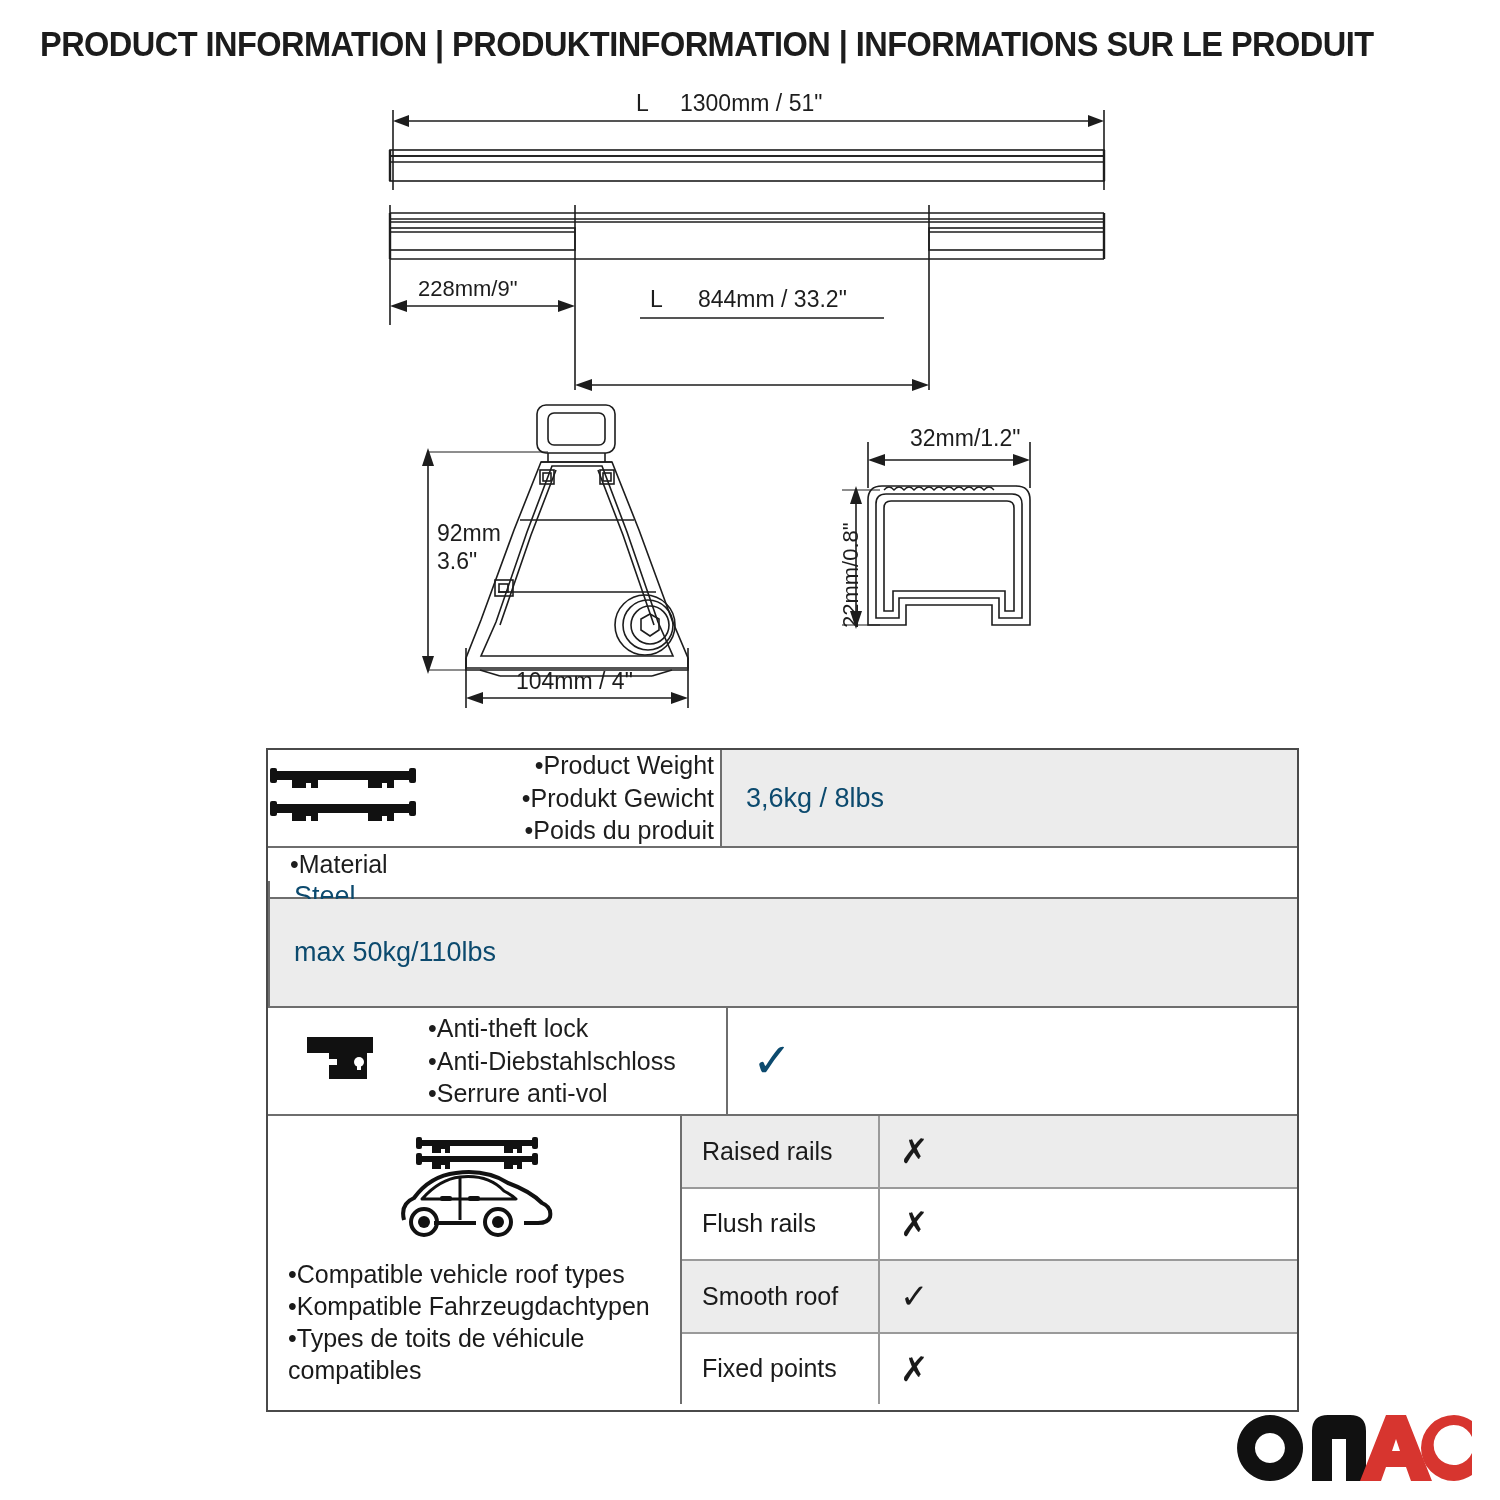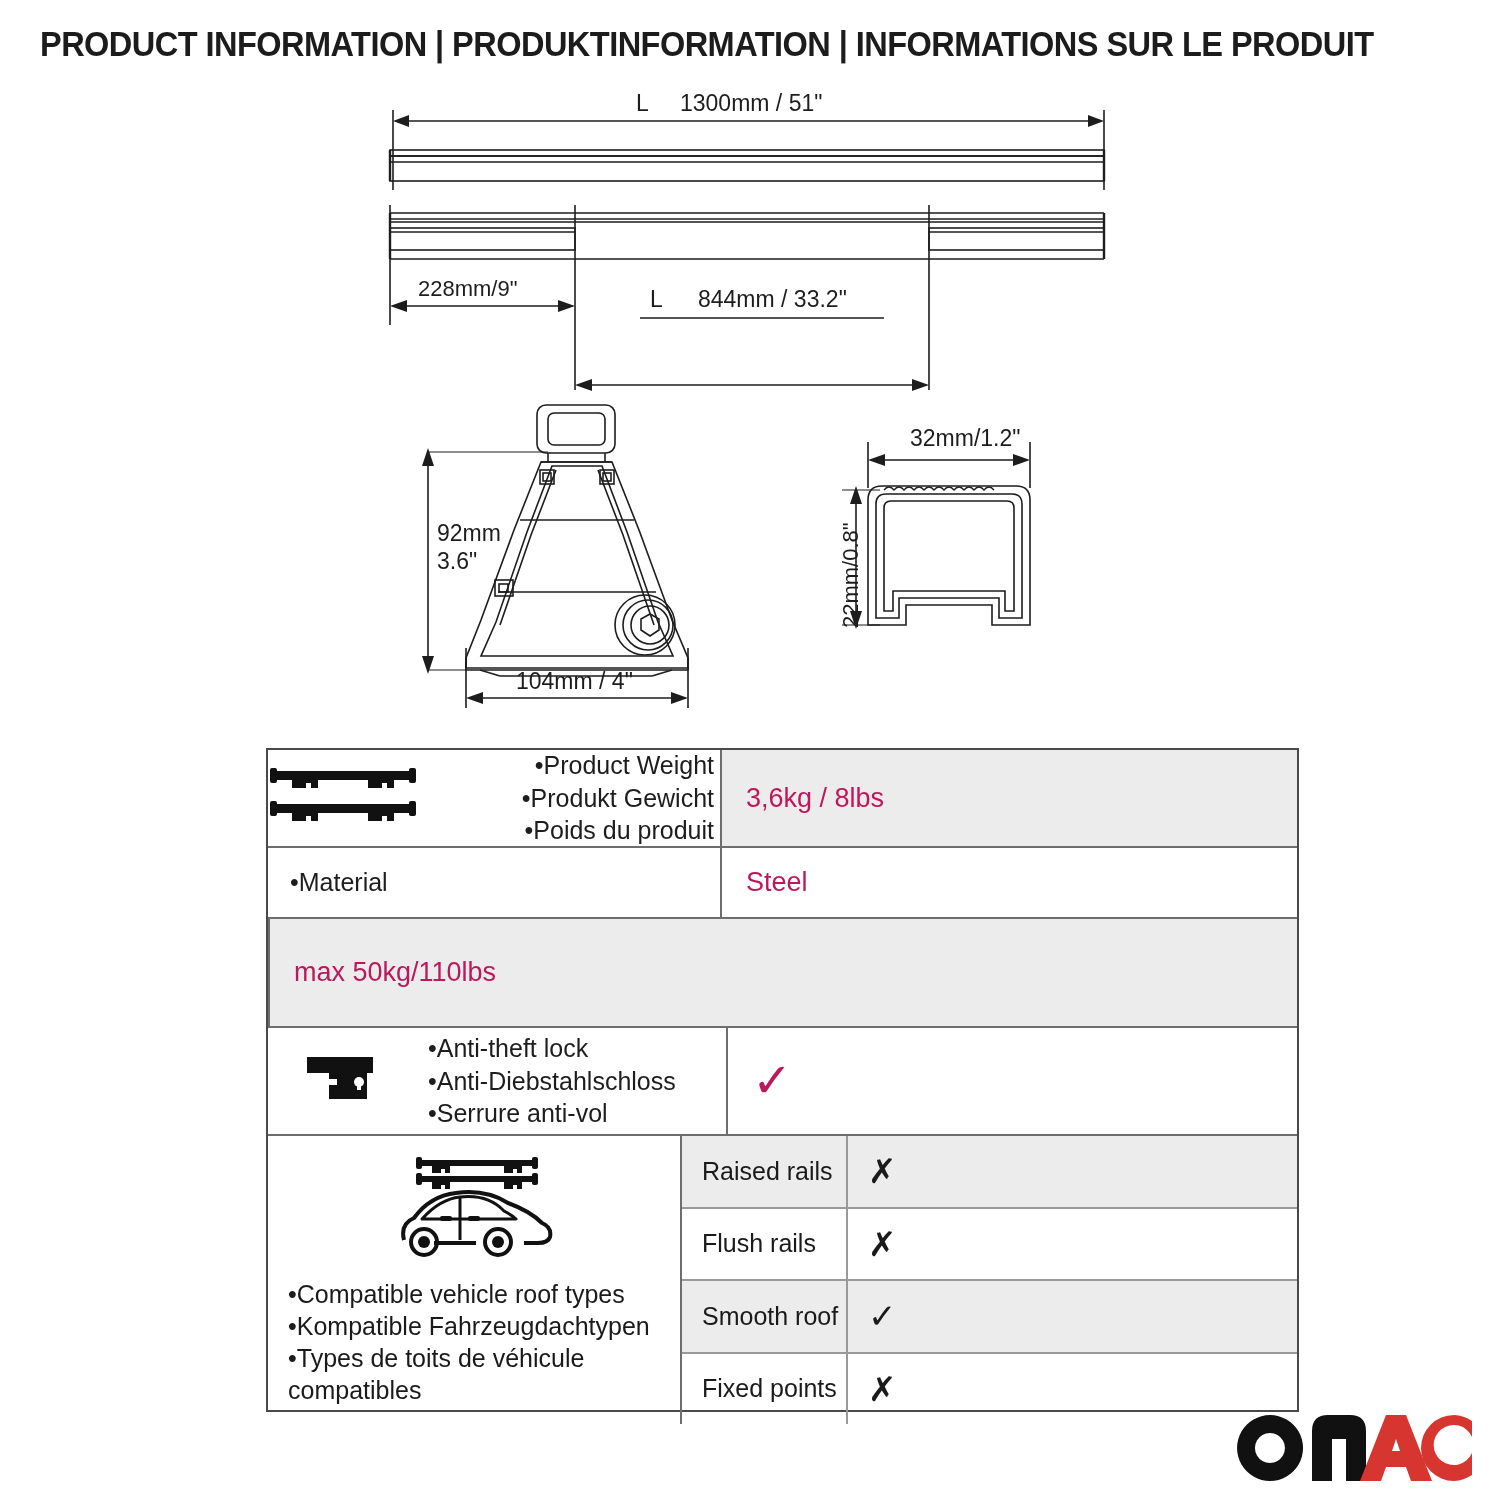--- a/index.html
+++ b/index.html
@@ -23,34 +23,34 @@
 
   
   #spec-table{position:absolute;left:266px;top:748px;width:1033px;height:664px;
               border:2px solid #4a4a4a;box-sizing:border-box;}
   .srow{display:flex;border-bottom:2px solid #6e6e6e;box-sizing:border-box;}
   .srow:last-child{border-bottom:none;}
   .cell-left{width:452px;box-sizing:border-box;position:relative;
              display:flex;align-items:center;background:#fff;}
   .cell-right{flex:1;box-sizing:border-box;border-left:2px solid #6e6e6e;
               display:flex;align-items:center;padding-left:24px;
-              font-size:27px;color:#be185d;}
+              font-size:27px;color:#0c4a6e;}
   .shaded{background:#ececec;}
   .labels{font-size:25px;line-height:1.30;color:#1d1d1d;}
   .labels.right{width:100%;text-align:right;padding-right:6px;}
   .labels.left{padding-left:22px;}
   .icon-box{display:flex;align-items:center;justify-content:center;}
   .mark{font-size:34px;font-weight:bold;line-height:1;}
   .tick-big{font-size:48px;font-weight:bold;line-height:1;}
 
   
   .roof-wrap{flex:1;display:flex;flex-direction:column;border-left:2px solid #6e6e6e;}
   .roof-row{flex:1;display:flex;border-bottom:2px solid #9a9a9a;box-sizing:border-box;}
   .roof-row:last-child{border-bottom:none;}
-  .roof-name{width:164px;display:flex;align-items:center;padding-left:20px;
+  .roof-name{width:196px;display:flex;align-items:center;padding-left:20px;
              font-size:25px;box-sizing:border-box;}
   .roof-val{flex:1;display:flex;align-items:center;padding-left:20px;
             border-left:2px solid #9a9a9a;box-sizing:border-box;}
 
   
   .veh-cell{width:412px;box-sizing:border-box;display:flex;flex-direction:column;
             align-items:center;justify-content:flex-start;padding-top:12px;}
   .veh-labels{font-size:25px;line-height:1.28;align-self:flex-start;
               padding-left:20px;margin-top:14px;}
 
@@ -212,21 +212,21 @@
       </div>
       <div class="labels right">
         <div>•Product Weight</div>
         <div>•Produkt Gewicht</div>
         <div>•Poids du produit</div>
       </div>
     </div>
     <div class="cell-right shaded">3,6kg / 8lbs</div>
   </div>
 
-  <div class="srow" style="height:71px;">
+  <div class="srow" style="height:51px;flex-direction:column;">
     <div class="cell-left">
       <div class="labels left">
         <div>•Material</div>
       </div>
     </div>
     <div class="cell-right">Steel</div>
   </div>
 
   <div class="srow" style="height:109px;">
     <div class="cell-right shaded">max 50kg/110lbs</div>

